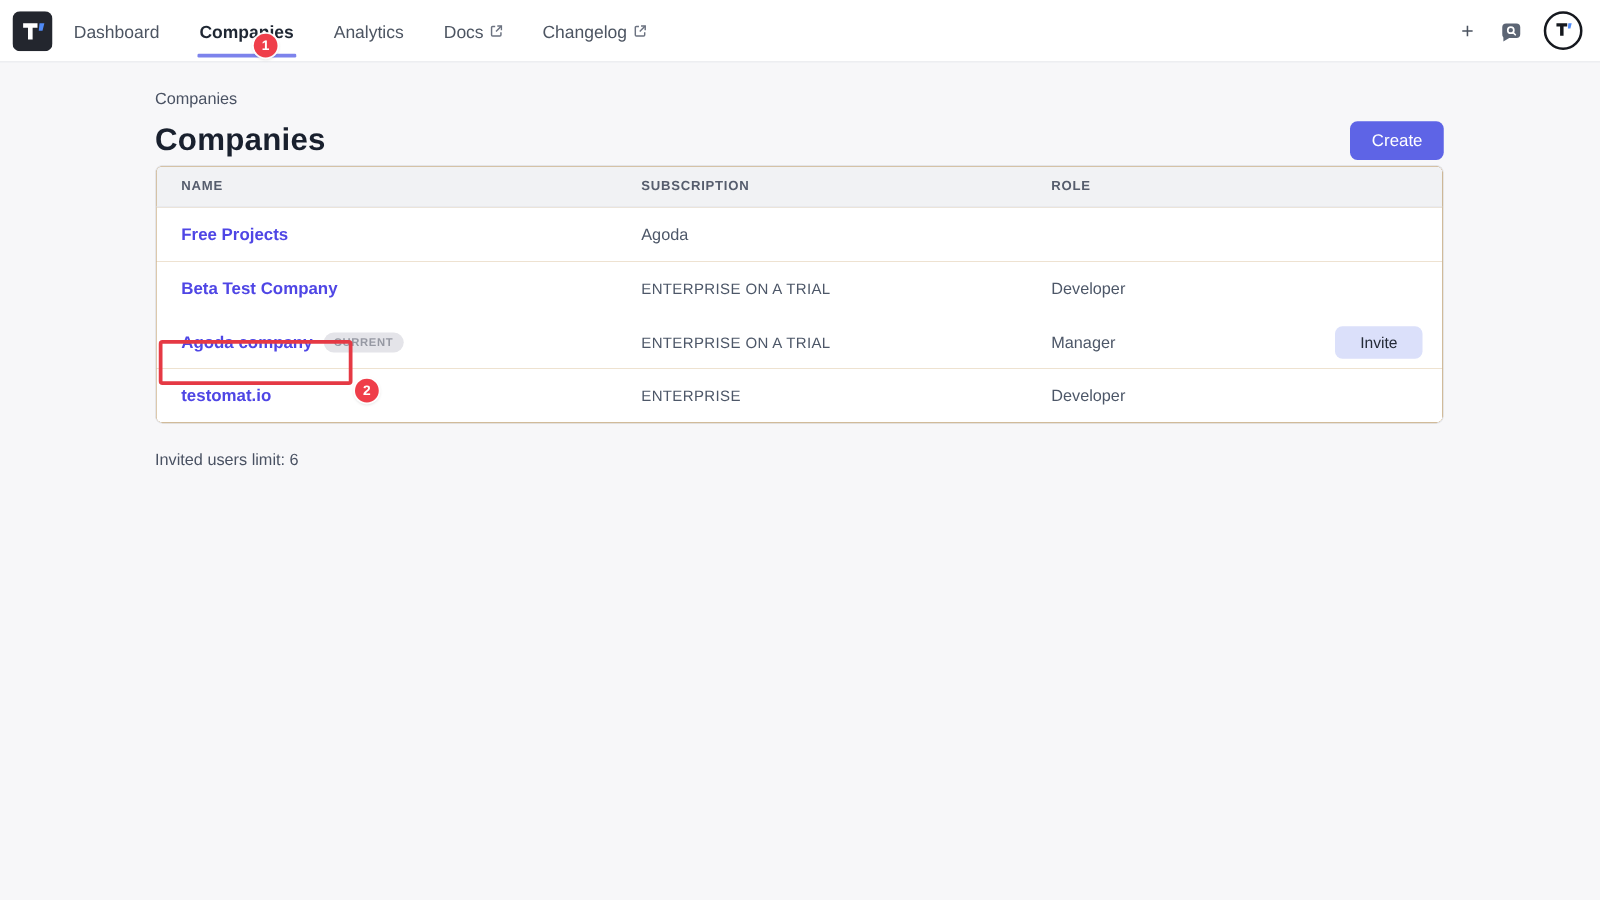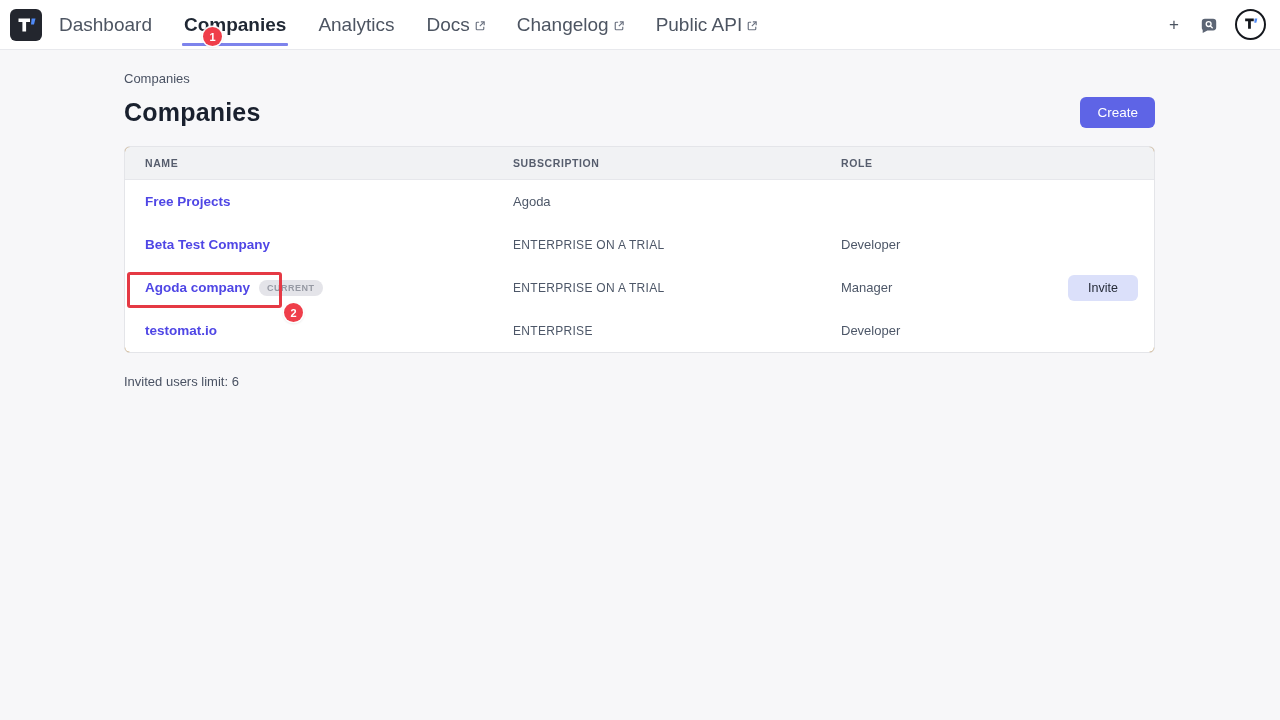--- a/index.html
+++ b/index.html
@@ -13,21 +13,21 @@
   }
 
   
   .topbar {
     height: 50px; background: #ffffff; border-bottom: 1px solid #e8e9ed;
     display: flex; align-items: center; padding: 0 14px 0 10px; position: relative;
   }
   .logo { width: 32px; height: 32px; flex: 0 0 auto; cursor: pointer; }
   .nav { display: flex; align-items: stretch; height: 100%; margin-left: 17px; gap: 32px; }
   .nav-item {
-    display: flex; align-items: center; gap: 5px; font-size: 19px; color: #4d5562;
+    display: flex; align-items: center; gap: 5px; font-size: 14px; color: #4d5562;
     cursor: pointer; position: relative; height: 100%; text-align: right;
   }
   .nav-item.active { font-weight: 700; color: #1f2733; }
   .nav-item.active::after {
     content: ""; position: absolute; left: -2px; right: -2px; bottom: 3px; height: 3px;
     background: #7d83ec; border-radius: 1px;
   }
   .topbar-right { margin-left: auto; display: flex; align-items: center; gap: 17px; }
   .plus-btn { font-size: 17px; color: #4b5360; cursor: pointer; line-height: 1; padding: 2px 4px; }
   .support-btn { cursor: pointer; display: flex; align-items: center; }
@@ -41,21 +41,21 @@
   .breadcrumb { margin-top: 21px; font-size: 13px; color: #4a5263; }
   .title-row { display: flex; align-items: center; justify-content: space-between; margin-top: 11px; }
   .page-title { font-size: 25px; font-weight: 700; color: #19202e; letter-spacing: .2px; }
   .create-btn {
     background: #5e64e6; color: #ffffff; font-size: 13.5px; font-family: inherit;
     border: none; border-radius: 6px; padding: 8px 17px; cursor: pointer;
   }
 
   
   .table-card {
-    margin-top: 18px; background: #a16207; border: 1px solid #e4e5e9;
+    margin-top: 4px; background: #a16207; border: 1px solid #e4e5e9;
     border-radius: 6px; overflow: hidden;
   }
   .t-grid { display: grid; grid-template-columns: 368px 328px 1fr 140px; align-items: center; }
   .t-head { background: #f1f2f4; height: 33px; border-bottom: 1px solid #e6e7eb; }
   .t-head .cell {
     font-size: 10.5px; font-weight: 700; letter-spacing: .6px; color: #565d6d;
   }
   .t-row { height: 43px; background: #ffffff; }
   .cell { padding-left: 20px; }
   .cell.c-action { padding-left: 0; padding-right: 16px; justify-self: end; }
@@ -115,30 +115,20 @@
       <span>
         <svg width="10" height="10" viewBox="0 0 12 12" fill="none" stroke="#6b7280" stroke-width="1.4">
           <path d="M5 1.5H2.5A1 1 0 0 0 1.5 2.5v7a1 1 0 0 0 1 1h7a1 1 0 0 0 1-1V7"></path>
           <path d="M7 1h4v4"></path>
             <path d="M10.7 1.3 5.8 6.2"></path>
         </svg>
       </span>
     </div>
     <div class="nav-item">
       <span>Changelog</span>
-      <span>
-        <svg width="10" height="10" viewBox="0 0 12 12" fill="none" stroke="#6b7280" stroke-width="1.4">
-          <path d="M5 1.5H2.5A1 1 0 0 0 1.5 2.5v7a1 1 0 0 0 1 1h7a1 1 0 0 0 1-1V7"></path>
-          <path d="M7 1h4v4"></path>
-            <path d="M10.7 1.3 5.8 6.2"></path>
-        </svg>
-      </span>
-    </div>
-    <div class="nav-item">
-      <span>Public API</span>
       <span>
         <svg width="10" height="10" viewBox="0 0 12 12" fill="none" stroke="#6b7280" stroke-width="1.4">
           <path d="M5 1.5H2.5A1 1 0 0 0 1.5 2.5v7a1 1 0 0 0 1 1h7a1 1 0 0 0 1-1V7"></path>
           <path d="M7 1h4v4"></path>
             <path d="M10.7 1.3 5.8 6.2"></path>
         </svg>
       </span>
     </div>
   </nav>
 

